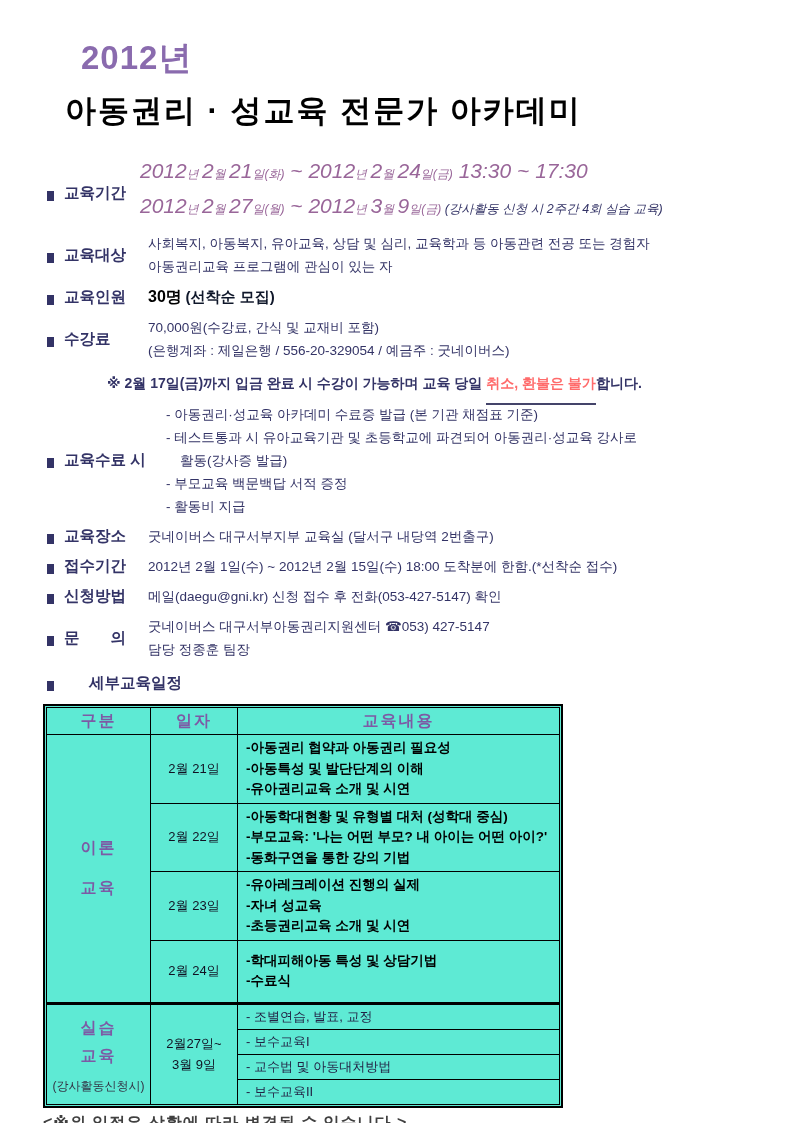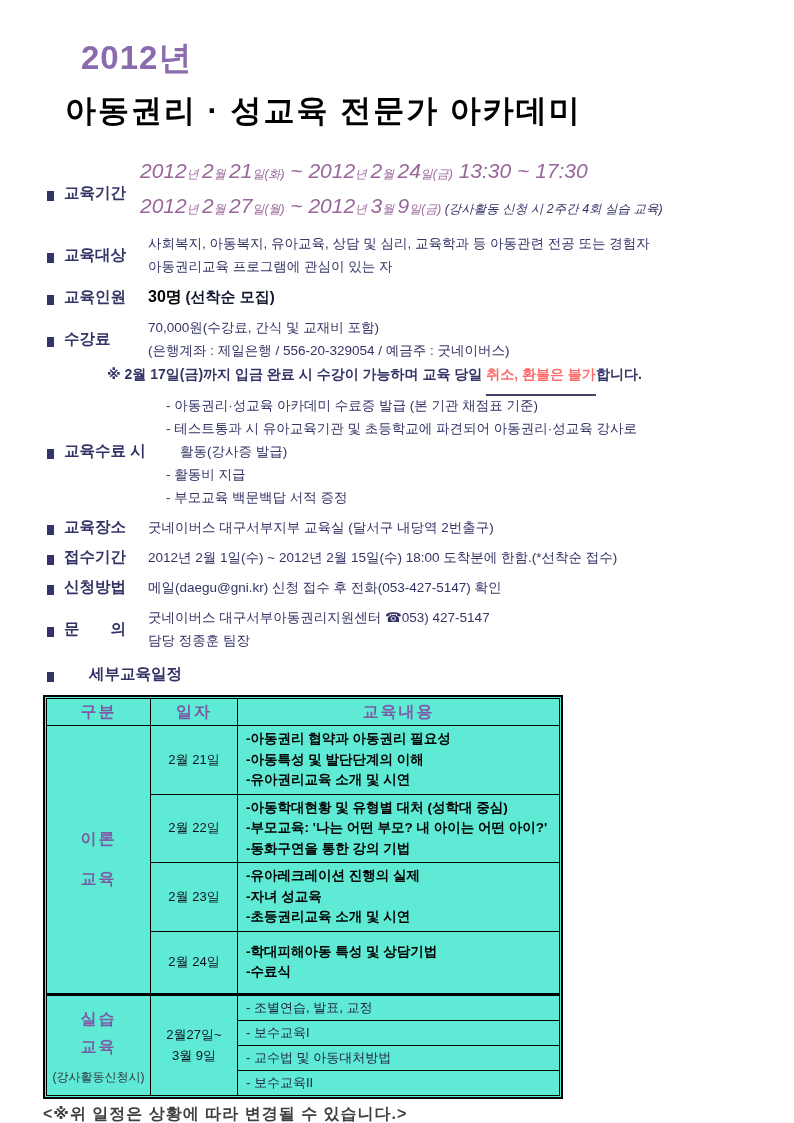--- a/index.html
+++ b/index.html
@@ -93,41 +93,41 @@
 
       <div class="sec-row">
         <span class="bullet"></span>
         <span class="sec-label">교육인원</span>
         <div class="sec-content">
           <span class="cap-count">30명</span>
           <span class="cap-note">(선착순 모집)</span>
         </div>
       </div>
 
-      <div class="sec-row" style="margin-bottom:2px;">
+      <div class="sec-row" style="margin-bottom:11px;">
         <span class="bullet"></span>
         <span class="sec-label">수강료</span>
         <div class="sec-content">
           <div>70,000원(수강료, 간식 및 교재비 포함)</div>
           <div>(은행계좌 : 제일은행 / 556-20-329054 / 예금주 : 굿네이버스)</div>
         </div>
       </div>
       <div class="fee-note">
         <span>※ 2월 17일(금)까지 입금 완료 시 수강이 가능하며 교육 당일 </span><span class="red-u">취소, 환불은 불가</span><span>합니다.</span>
       </div>
 
       <div class="sec-row">
         <span class="bullet"></span>
         <span class="sec-label w102">교육수료 시</span>
         <div class="sec-content">
           <div class="completion-line">- 아동권리·성교육 아카데미 수료증 발급 (본 기관 채점표 기준)</div>
           <div class="completion-line">- 테스트통과 시 유아교육기관 및 초등학교에 파견되어 아동권리·성교육 강사로</div>
           <div class="completion-line">활동(강사증 발급)</div>
+          <div class="completion-line">- 부모교육 백문백답 서적 증정</div>
           <div class="completion-line">- 활동비 지급</div>
-          <div class="completion-line">- 부모교육 백문백답 서적 증정</div>
         </div>
       </div>
 
       <div class="sec-row">
         <span class="bullet"></span>
         <span class="sec-label">교육장소</span>
         <div class="sec-content">굿네이버스 대구서부지부 교육실 (달서구 내당역 2번출구)</div>
       </div>
 
       <div class="sec-row">

